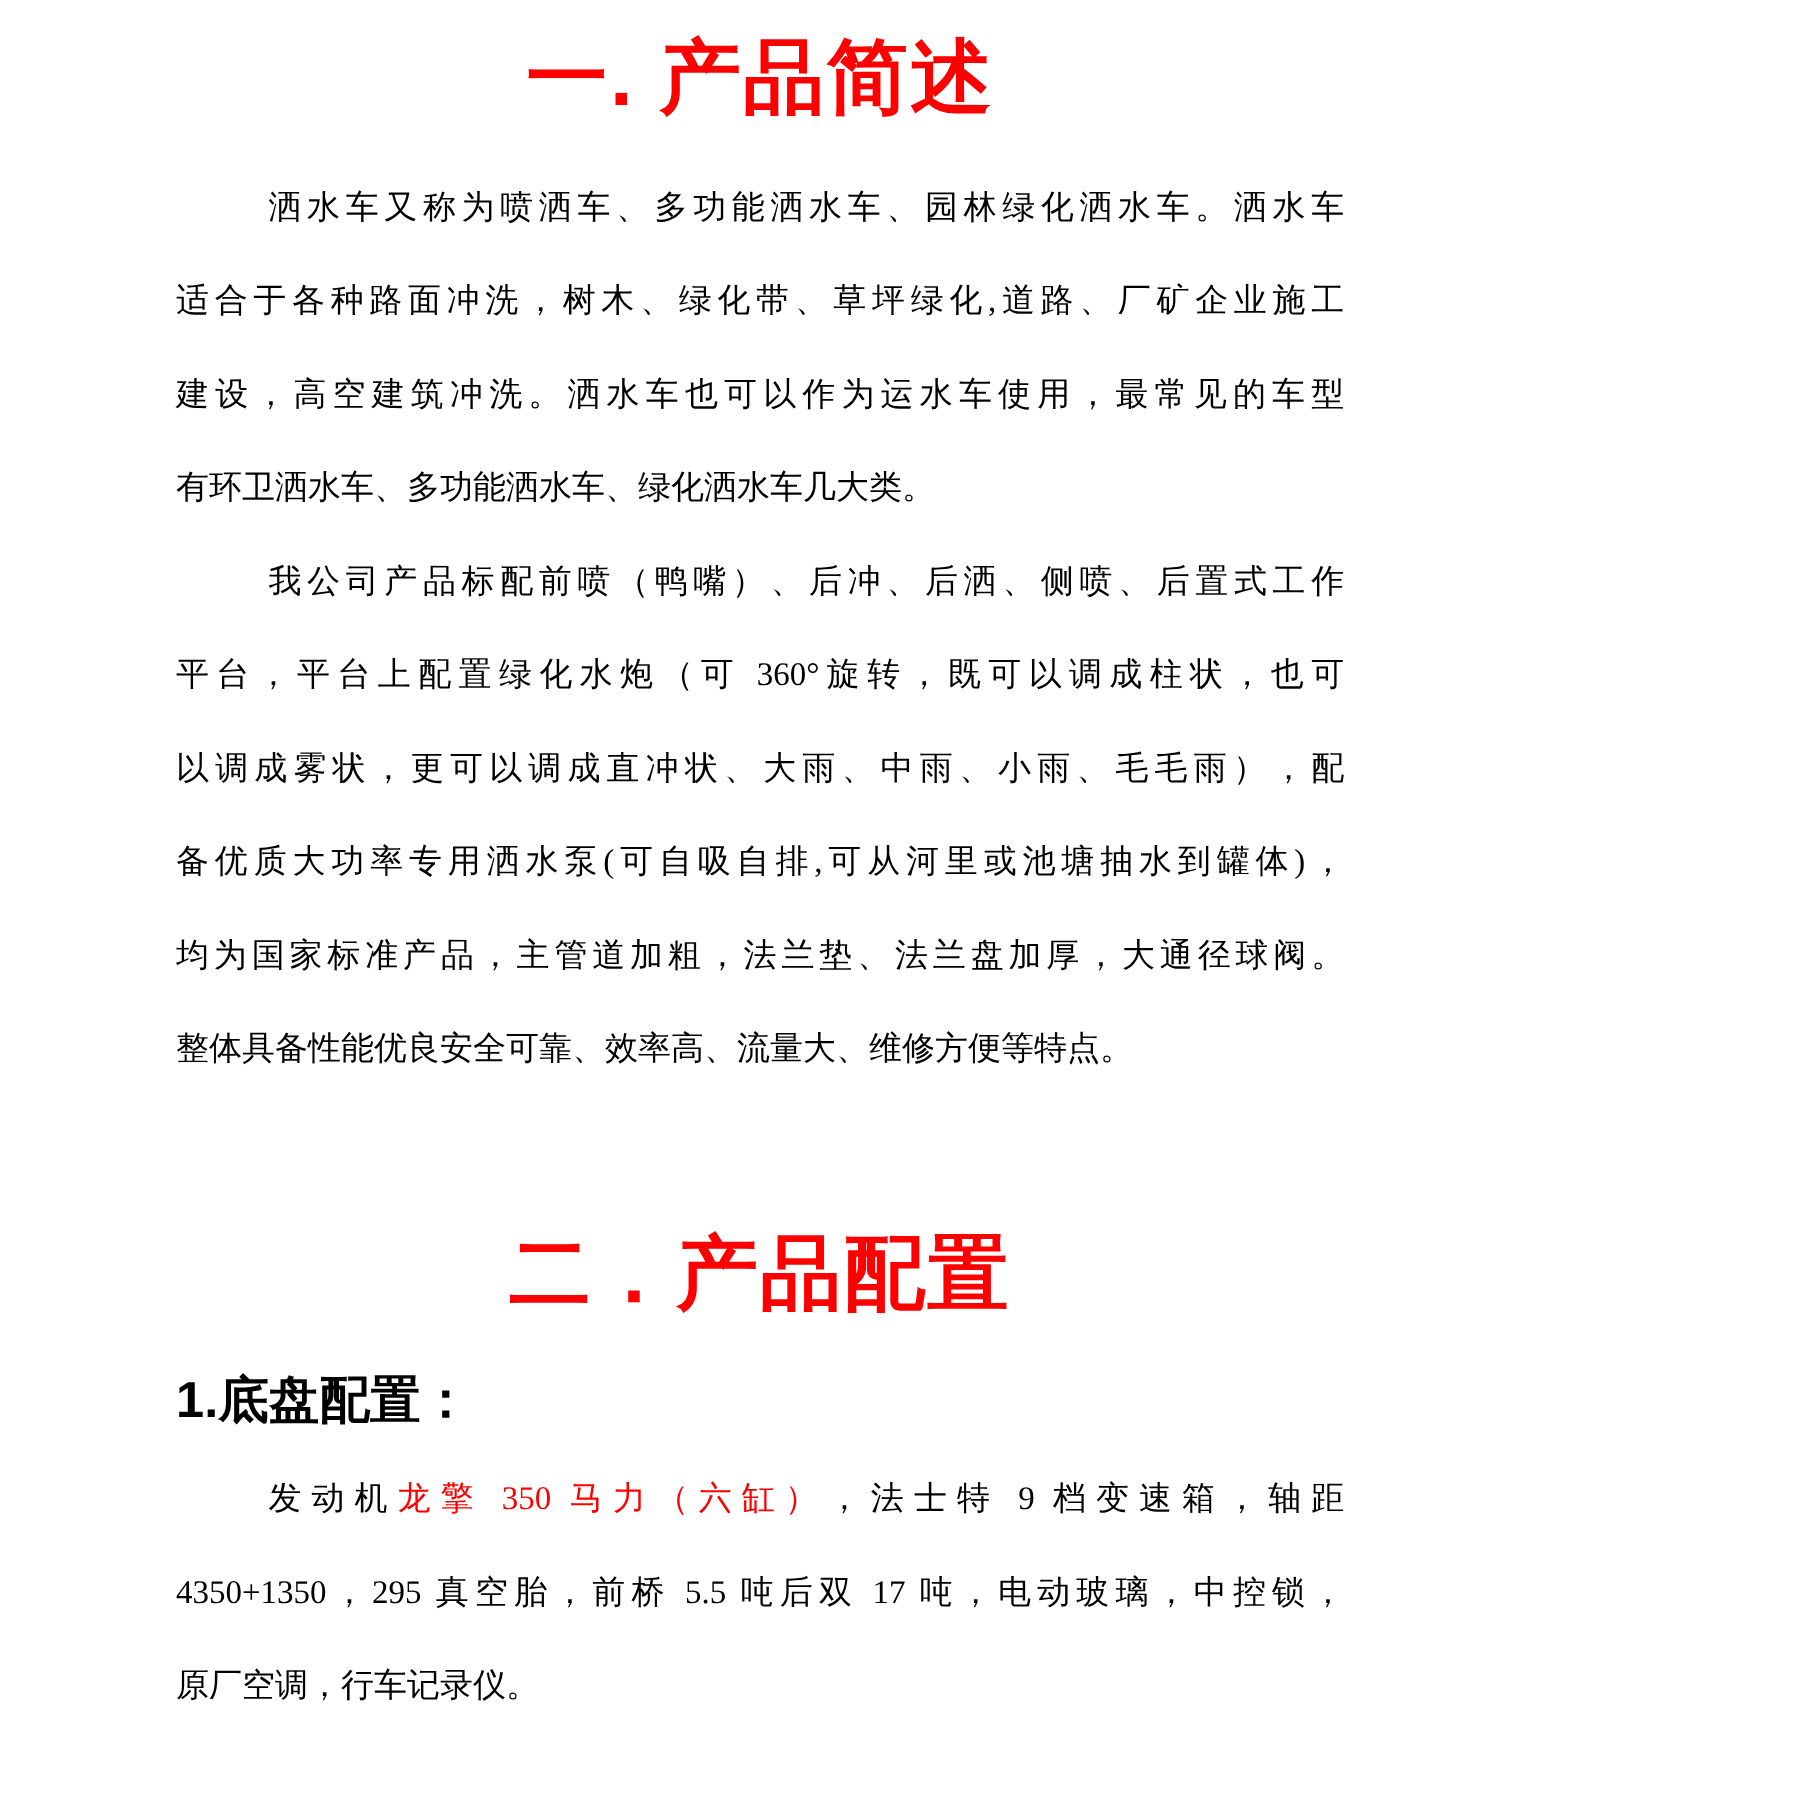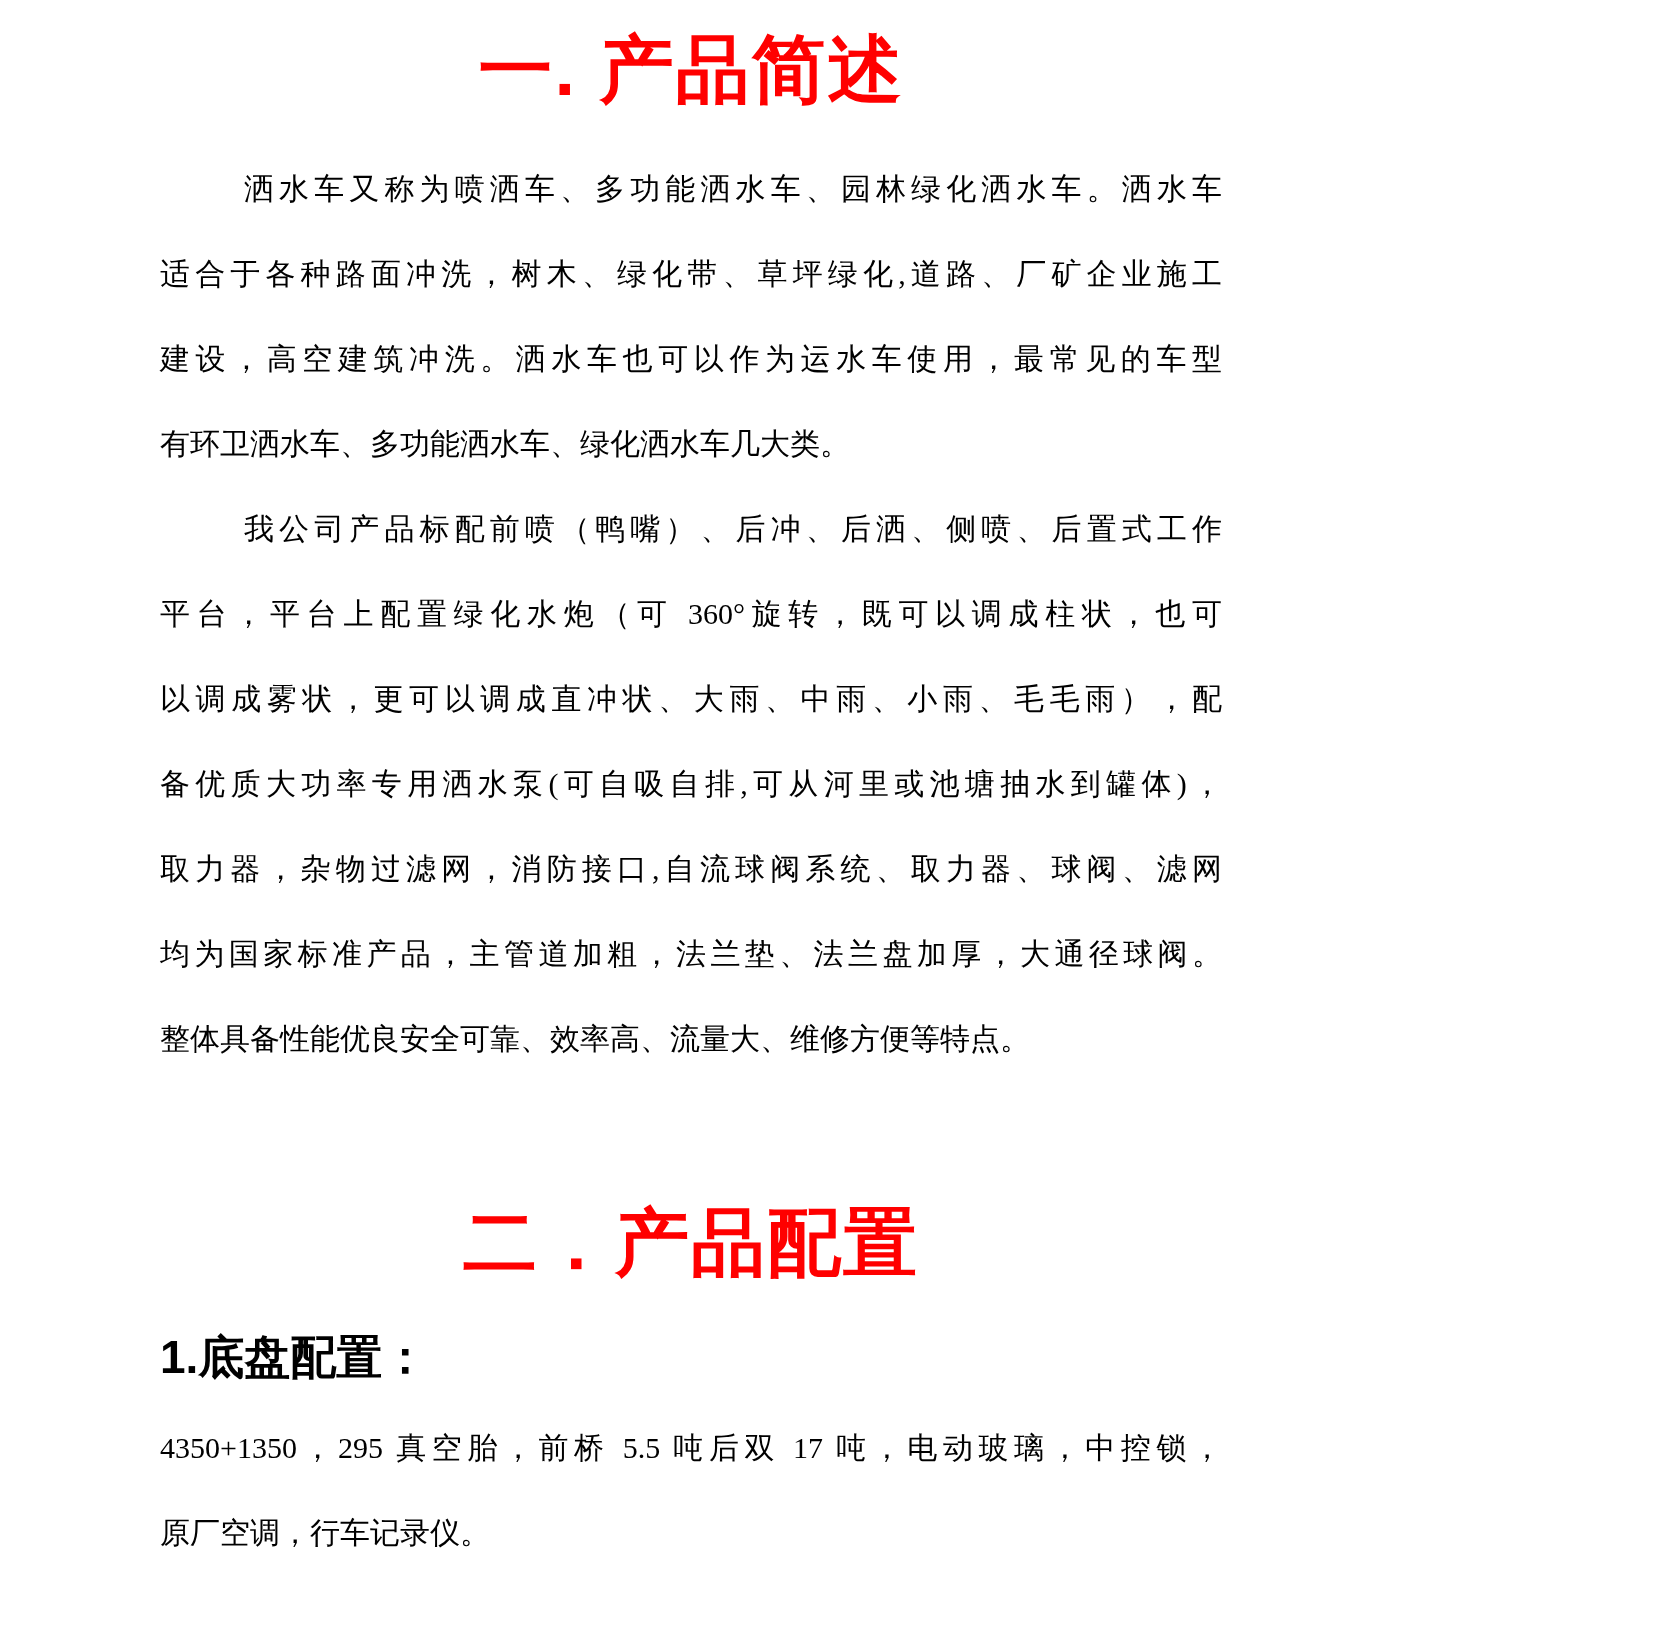--- a/index.html
+++ b/index.html
@@ -76,27 +76,29 @@
   <div class="bodytext">
     <div class="line indent">洒水车又称为喷洒车、多功能洒水车、园林绿化洒水车。洒水车</div>
     <div class="line">适合于各种路面冲洗，树木、绿化带、草坪绿化,道路、厂矿企业施工</div>
     <div class="line">建设，高空建筑冲洗。洒水车也可以作为运水车使用，最常见的车型</div>
     <div class="line last">有环卫洒水车、多功能洒水车、绿化洒水车几大类。</div>
 
     <div class="line indent">我公司产品标配前喷（鸭嘴）、后冲、后洒、侧喷、后置式工作</div>
     <div class="line">平台，平台上配置绿化水炮（可 360°旋转，既可以调成柱状，也可</div>
     <div class="line">以调成雾状，更可以调成直冲状、大雨、中雨、小雨、毛毛雨），配</div>
     <div class="line">备优质大功率专用洒水泵(可自吸自排,可从河里或池塘抽水到罐体)，</div>
-    <div class="line">取力器，杂物过滤网，消防接口,自流球阀系统、取力器、球阀、滤网</div>
     <div class="line">均为国家标准产品，主管道加粗，法兰垫、法兰盘加厚，大通径球阀。</div>
     <div class="line last">整体具备性能优良安全可靠、效率高、流量大、维修方便等特点。</div>
   </div>
 
   <h1 class="sec-heading second">二．产品配置</h1>
 
   <div class="sub-heading">1.底盘配置：</div>
 
   <div class="bodytext chassis">
+    <div class="line indent">
+      <span>发动机</span><span class="red-inline">龙擎 350 马力（六缸）</span><span>，法士特 9 档变速箱，轴距</span>
+    </div>
     <div class="line">4350+1350，295 真空胎，前桥 5.5 吨后双 17 吨，电动玻璃，中控锁，</div>
     <div class="line last">原厂空调，行车记录仪。</div>
   </div>
 
 </div>
 
 </body></html>

